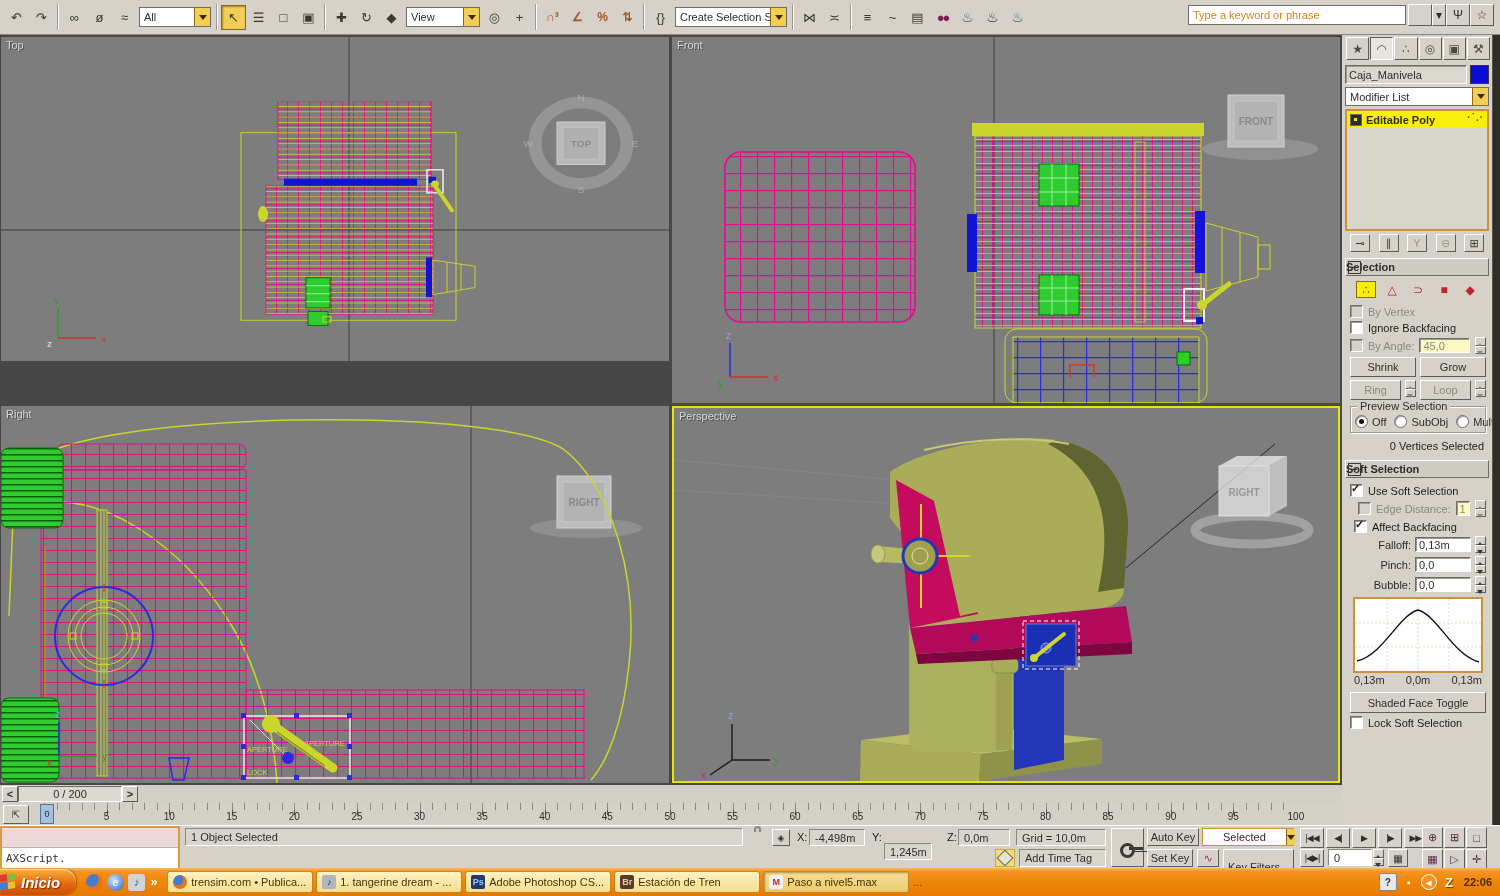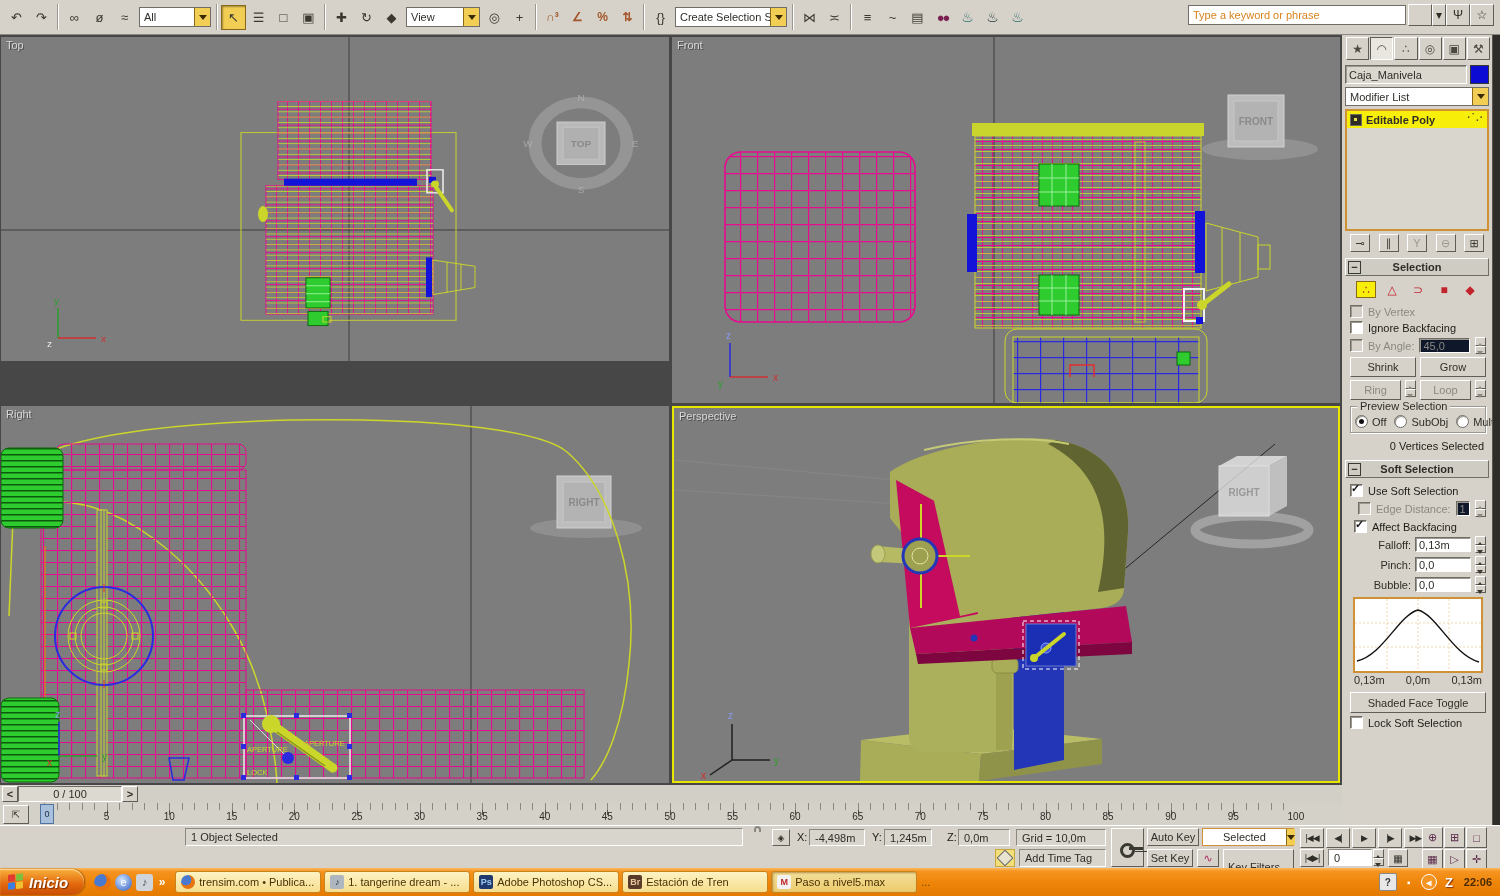--- a/index.html
+++ b/index.html
@@ -62,34 +62,34 @@
   #stack{height:118px;margin:0 1px;border:2px solid #cf9136;background:#d9d6cd;overflow:hidden}
   #stackrow{height:17px;background:#f7ef0a;display:flex;align-items:center;gap:4px;padding:0 3px;font-weight:bold;position:relative}
   #stackrow .bulb{width:10px;height:10px;background:#2c2c24;border:1px solid #6a685f;position:relative}
   #stackrow .bulb::after{content:"";position:absolute;left:3px;top:3px;width:3px;height:3px;background:#e8e250}
   #stackrow::after{content:"·˙.·";position:absolute;right:3px;top:1px;color:#5a5530;font-size:10px;letter-spacing:1px}
   #stacktools{display:flex;align-items:center;gap:6px;justify-content:space-between;padding:3px 6px 2px 6px}
   .stool{width:18px;height:16px;display:flex;align-items:center;justify-content:center;font-size:11px;color:#3a382f}
   .stool.dis{color:#9a988f}
   .rollout{margin:4px 0 0 0}
   .rtitle{height:16px;margin:0 1px;background:#cfccc3;border:1px solid;border-color:#fff #6f6d66 #6f6d66 #fff;
-          display:flex;align-items:center;justify-content:center;font-weight:bold;position:relative}
+          display:flex;align-items:center;justify-content:flex-start;font-weight:bold;position:relative}
   .rtitle .mbox{position:absolute;left:2px;top:2px;width:11px;height:11px;border:1px solid #3a3a33;display:flex;
                 align-items:center;justify-content:center;font-weight:bold;line-height:9px}
   .rtitle .mbox::after{content:"−";margin-top:-1px}
   .rbody{padding:3px 4px 2px 6px}
   .sorow{display:flex;gap:6px;justify-content:center;padding:2px 0 4px 0}
   .so{width:20px;height:17px;display:flex;align-items:center;justify-content:center;font-size:12px;color:#c2242e}
   .so.active{background:#f7ef0a;border:1px solid #8a6a1a;box-sizing:border-box}
   .cbrow{display:flex;align-items:center;gap:5px;margin:3px 0;white-space:nowrap}
   .cbrow .lab{color:#1c1b17}
   .cbrow.dis .lab{color:#8a8880}
   .nfield{height:15px;background:#fff;border:1px solid;border-color:#6f6d66 #fff #fff #6f6d66;box-shadow:inset 1px 1px 0 #9a988f;
           display:flex;align-items:center;padding:0 3px;box-sizing:border-box}
-  .nfield.dis{background:#0f172a;color:#8a8880}
+  .nfield.dis{background:#fef9c3;color:#8a8880}
   .btnpair{display:flex;gap:4px;margin:3px 0}
   .btnpair .btn{flex:1;height:18px}
   .grp{border:1px solid #9a988f;box-shadow:1px 1px 0 #ffffff, inset 1px 1px 0 #ffffff;margin:6px 0 3px 0;position:relative;padding:8px 4px 4px 4px}
   .grp .gtitle{position:absolute;left:6px;top:-7px;background:#d6d2c9;padding:0 3px}
   .radrow{display:flex;align-items:center;gap:4px}
   .radrow .lab{margin-right:4px}
   #selcount{text-align:right;padding:4px 2px 2px 0;color:#1c1b17}
   .srow{display:flex;align-items:center;justify-content:flex-end;gap:4px;margin:3px 0}
   .srow .lab{text-align:right}
   .srow .nfield{width:56px}
@@ -128,21 +128,21 @@
   .cubeico{width:10px;height:10px;background:#e8e4d0;border:1px solid #6a685f;transform:rotate(45deg)}
   .combo2{height:18px;display:flex;align-items:stretch;background:#fff;border:1px solid #cf9136;box-sizing:border-box}
   .combo2 .val{flex:1;display:flex;align-items:center;padding:0 20px}
   .combo2 .arr{width:15px;background:#f2cf54;border-left:1px solid #8a6a1a;display:flex;align-items:center;justify-content:center}
   .combo2 .arr::after{content:"";border:4px solid transparent;border-top:5px solid #3a2a00;margin-top:4px}
   .pbtn{height:18px;font-size:9px;letter-spacing:-1px}
   .navico{width:19px;height:19px;font-size:11px;color:#5a2a4a}
   
   #taskbar{position:absolute;left:0;top:868px;width:1500px;height:28px;
            background:linear-gradient(#ffb95e 0%,#f59420 12%,#ee8408 55%,#e47a00 100%);display:flex;align-items:center}
-  #startbtn{height:26px;margin:1px 0;padding:0 16px 0 8px;display:flex;align-items:center;gap:5px;
+  #startbtn{height:26px;margin:1px 0;padding:0 16px 0 0;display:flex;align-items:center;gap:5px;
             background:linear-gradient(#f9b13c,#e2660c 60%,#c94f06);border-radius:0 13px 13px 0;
             box-shadow:inset 0 1px 1px #ffd9a0, 1px 0 2px rgba(0,0,0,.4);
             color:#fff;font-style:italic;font-weight:bold;font-size:15px;text-shadow:1px 1px 1px #7a3000}
   .winflag{width:16px;height:16px;display:grid;grid-template-columns:7px 7px;grid-template-rows:7px 7px;gap:1px;transform:skewY(-6deg)}
   .winflag i{border-radius:1px}
   .winflag i:nth-child(1){background:#e23a2e}.winflag i:nth-child(2){background:#7ebf3c}
   .winflag i:nth-child(3){background:#3c7ee2}.winflag i:nth-child(4){background:#f0c030}
   #quick{display:flex;align-items:center;gap:4px;padding:0 8px 0 10px}
   .qico{width:17px;height:17px;border-radius:3px;display:flex;align-items:center;justify-content:center;font-size:11px;color:#fff}
   .qico.ff{background:radial-gradient(circle at 35% 35%,#4a7ad0 0 40%,#e87410 45%);border-radius:50%}
@@ -662,21 +662,21 @@
             <span class="cb"></span>
             <span class="lab">Lock Soft Selection</span>
           </div>
       </div>
     </div>
   </div>
   <div id="panel-scroll"></div>
 
   <div id="tsrow">
     <span class="tsbtn" style="margin-left:2px">&lt;</span>
-    <div id="tswell">0 / 100</div>
+    <div id="tswell">0 / 200</div>
     <span class="tsbtn">&gt;</span>
   </div>
   <div id="trackrow">
     <span id="curveedbtn" class="btn">⇱</span>
     <div id="ruler"></div>
     <div id="rulerlabels">
         <span class="tick">0</span>
         <span class="tick">5</span>
         <span class="tick">10</span>
         <span class="tick">15</span>
@@ -695,27 +695,31 @@
         <span class="tick">80</span>
         <span class="tick">85</span>
         <span class="tick">90</span>
         <span class="tick">95</span>
         <span class="tick">100</span>
       </div>
     <div id="framemarker">0</div>
   </div>
 
   <div id="statusbar">
+    <div id="listener" class="abs">
+      <div class="pinkrow"></div>
+      <div class="whiterow">AXScript.</div>
+    </div>
     <div class="abs sfield" style="left:185px;top:2px;width:558px;height:18px">1 Object Selected</div>
     <span class="abs lockico" style="left:753px;top:6px"></span>
     <span class="abs btn" style="left:772px;top:3px;width:18px;height:17px;font-size:9px">◈</span>
     <span class="abs coordlab" style="left:797px;top:5px">X:</span>
     <div class="abs sfield" style="left:809px;top:3px;width:56px;height:17px">-4,498m</div>
     <span class="abs coordlab" style="left:872px;top:5px">Y:</span>
-    <div class="abs sfield" style="left:884px;top:3px;width:48px;height:17px">1,245m</div>
+    <div class="abs sfield" style="left:884px;top:17px;width:48px;height:17px">1,245m</div>
     <span class="abs coordlab" style="left:947px;top:5px">Z:</span>
     <div class="abs sfield" style="left:958px;top:3px;width:52px;height:17px">0,0m</div>
     <div class="abs sfield" style="left:1016px;top:3px;width:90px;height:17px">Grid = 10,0m</div>
     <span class="abs btn" style="left:995px;top:23px;width:20px;height:18px;background:#f2df7a;border-color:#caa93a">
         <i class="cubeico"></i>
       </span>
     <div class="abs sfield" style="left:1019px;top:23px;width:87px;height:18px">Add Time Tag</div>
     <span class="abs btn" style="left:1111px;top:2px;width:33px;height:39px">
         <i class="keyico"></i>
       </span>

